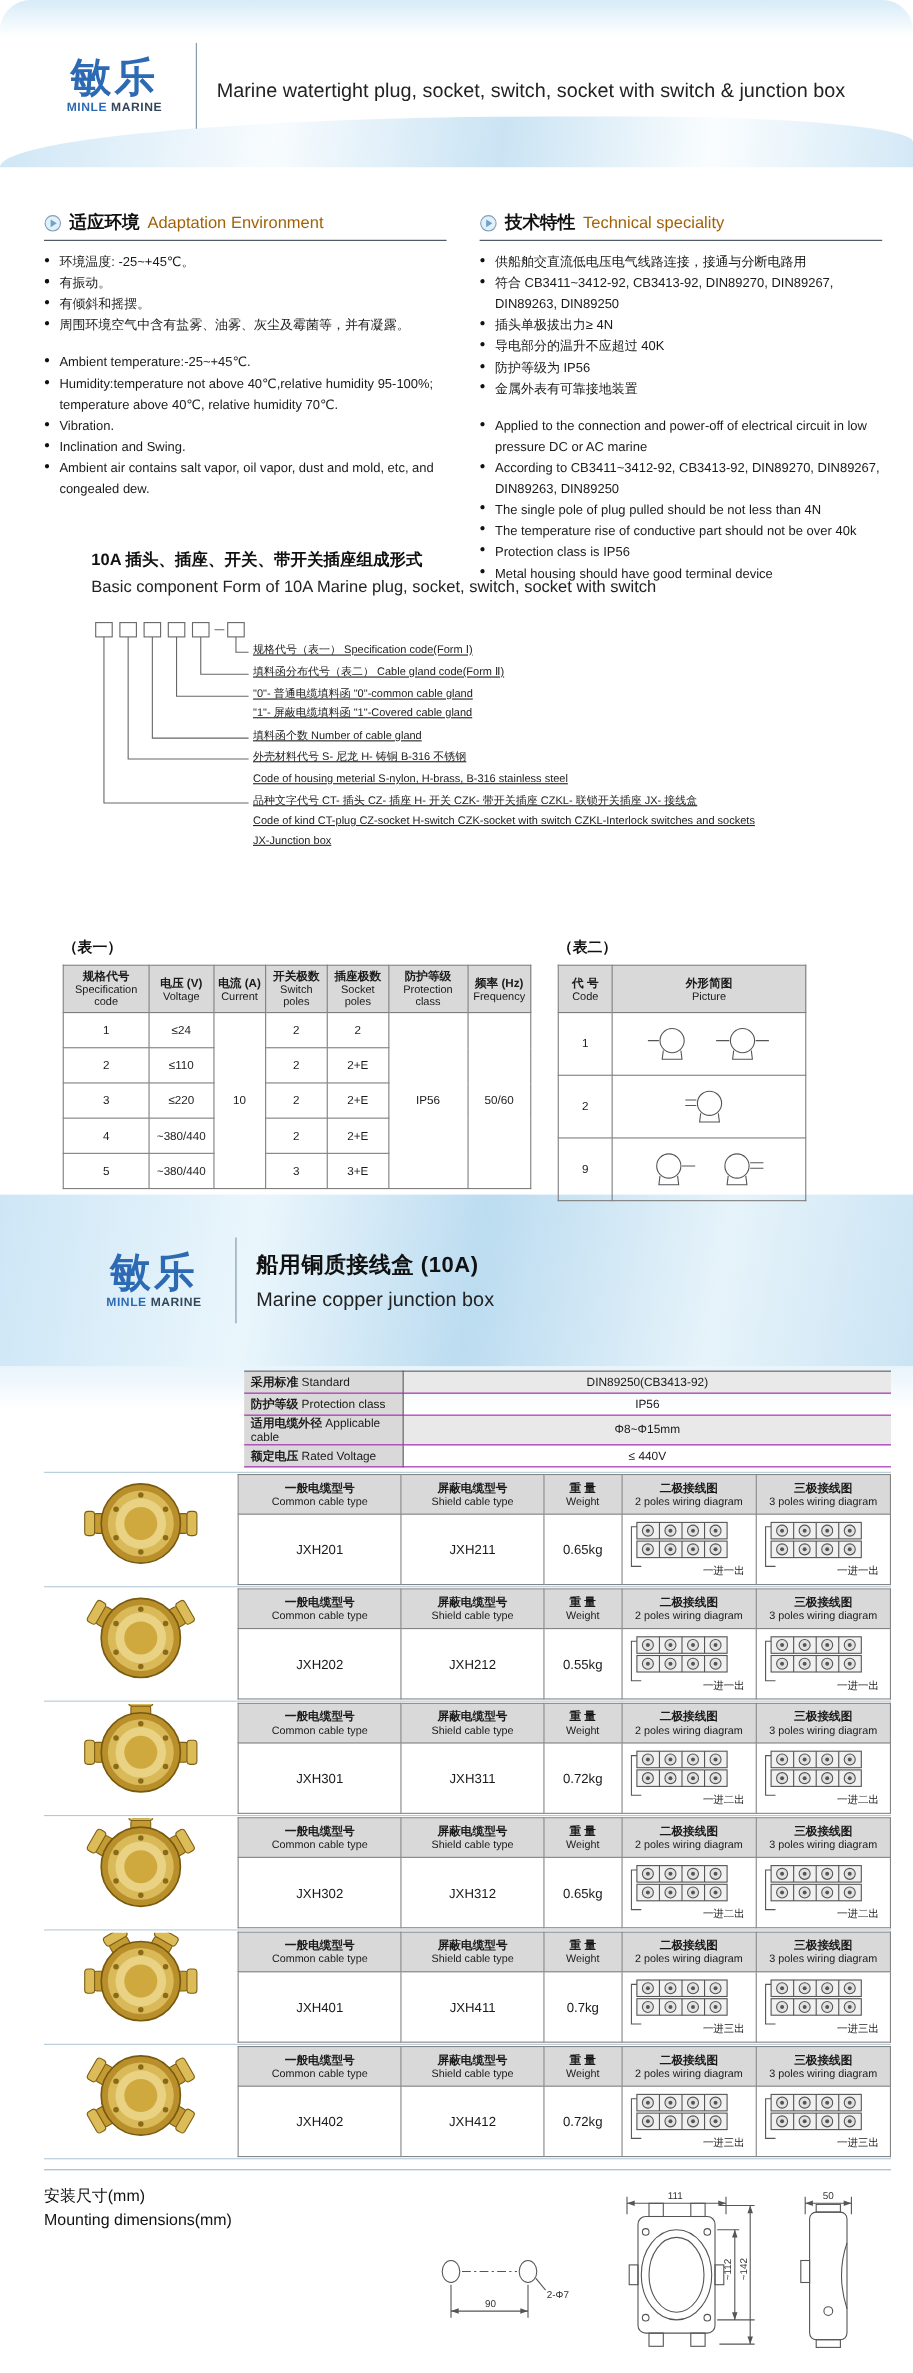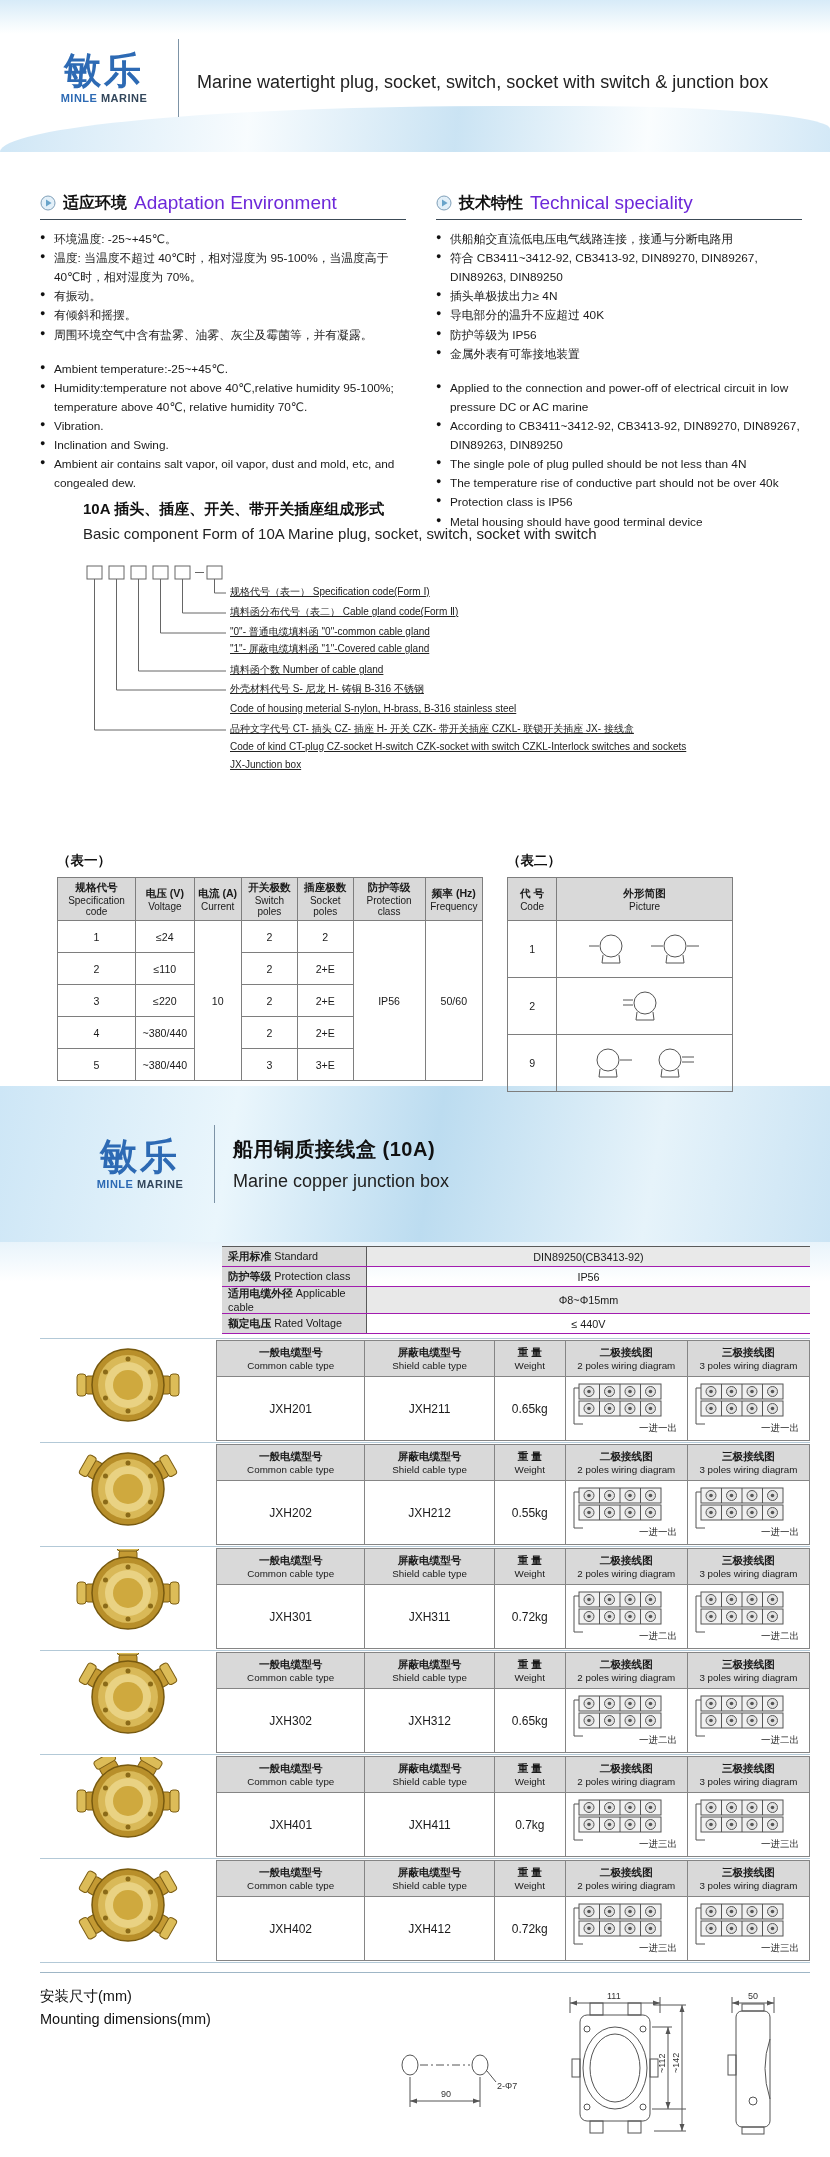--- a/index.html
+++ b/index.html
@@ -1,17 +1,17 @@
 <!DOCTYPE html>
 <html><head>
 <meta charset="utf-8">
 <style>
   html,body{margin:0;padding:0;background:#fff;}
   .page{position:relative;width:830px;height:2157px;background:#fff;overflow:hidden;
-        font-family:"Liberation Sans","DejaVu Sans",sans-serif;color:#1a1a1a;}
+        font-family:"Liberation Sans","DejaVu Sans",sans-serif;color:#1a1a1a;border-radius:28px;}
   .band{position:absolute;left:0;right:0;pointer-events:none;}
   .band-top{top:0;height:34px;background:linear-gradient(180deg,#d7ebf8 0%,#f4fafd 70%,#ffffff 100%);}
   .band-mid{top:106px;height:46px;
     background:linear-gradient(96deg,rgba(168,210,238,.55) 0%,rgba(226,242,251,.25) 30%,rgba(150,200,232,.5) 55%,rgba(235,247,252,.25) 78%,rgba(168,210,238,.5) 100%);
     border-radius:60% 30% 0 0 / 100% 50% 0 0;}
   .band-b2{top:1086px;height:156px;
     background:linear-gradient(100deg,#cde6f6 0%,#eaf6fc 28%,#bcdcf0 52%,#e6f3fa 78%,#cbe4f4 100%);}
   .band-b2b{top:1242px;height:40px;
     background:linear-gradient(180deg,rgba(205,230,246,.45),rgba(255,255,255,0));}
 
@@ -27,21 +27,21 @@
   .vdiv{width:1px;height:78px;background:#7d93a6;margin:0 18px;}
   .btitle .cn{font-size:20px;font-weight:bold;color:#111;letter-spacing:.5px;}
   .btitle .en{font-size:18px;color:#222;margin-top:8px;}
 
   
   .cols{position:absolute;top:192px;left:40px;width:762px;display:flex;gap:30px;}
   .col{flex:1;}
   .sec-head{display:flex;align-items:center;gap:7px;border-bottom:1px solid #3c4a56;padding-bottom:5px;}
   .sec-head .icn{width:16px;height:16px;flex:0 0 16px;}
   .sec-head .cn{font-size:16px;font-weight:bold;color:#111;}
-  .sec-head .en{font-size:19px;color:#6d28d9;}
+  .sec-head .en{font-size:15px;color:#a16207;}
   .blist{margin-top:10px;}
   .bi{position:relative;padding-left:14px;font-size:11.8px;line-height:1.62;color:#1a1a1a;}
   .bi .dot{position:absolute;left:0;top:0;font-size:9px;color:#111;}
   .blist.en{margin-top:15px;}
 
   
   .compsec{position:absolute;top:500px;left:55px;width:740px;margin-left:28px;}
   .compsec .t-cn{font-size:15px;font-weight:bold;color:#111;}
   .compsec .t-en{font-size:15px;color:#222;margin-top:6px;}
   .code-diagram{position:relative;margin-top:18px;height:222px;}
@@ -117,21 +117,21 @@
       <div class="sec-head">
         <svg class="icn" viewBox="0 0 16 16">
           <circle cx="8" cy="8" r="7" fill="#e3f0f9" stroke="#7f9fb8"></circle>
           <path d="M6 4.5 L11.6 8 L6 11.5 Z" fill="#69a4ca"></path>
         </svg>
         <span class="cn">适应环境</span>
         <span class="en">Adaptation Environment</span>
       </div>
       <div class="blist">
         <div class="bi"><span class="dot">●</span><span>环境温度: -25~+45℃。</span></div>
-        <div class="bi"><span class="dot">●</span><span>温度: 当温度不超过 40℃时，相对湿度为 95-100%，当温度高于 40℃时，相对湿度为 70%。</span></div>
+        <div class="bi"><span class="dot">●</span></div>
         <div class="bi"><span class="dot">●</span><span>有振动。</span></div>
         <div class="bi"><span class="dot">●</span><span>有倾斜和摇摆。</span></div>
         <div class="bi"><span class="dot">●</span><span>周围环境空气中含有盐雾、油雾、灰尘及霉菌等，并有凝露。</span></div>
       </div>
       <div class="blist en">
         <div class="bi"><span class="dot">●</span><span>Ambient temperature:-25~+45℃.</span></div>
         <div class="bi"><span class="dot">●</span><span>Humidity:temperature not above 40℃,relative humidity 95-100%; temperature above 40℃, relative humidity 70℃.</span></div>
         <div class="bi"><span class="dot">●</span><span>Vibration.</span></div>
         <div class="bi"><span class="dot">●</span><span>Inclination and Swing.</span></div>
         <div class="bi"><span class="dot">●</span><span>Ambient air contains salt vapor, oil vapor, dust and mold, etc, and congealed dew.</span></div>

